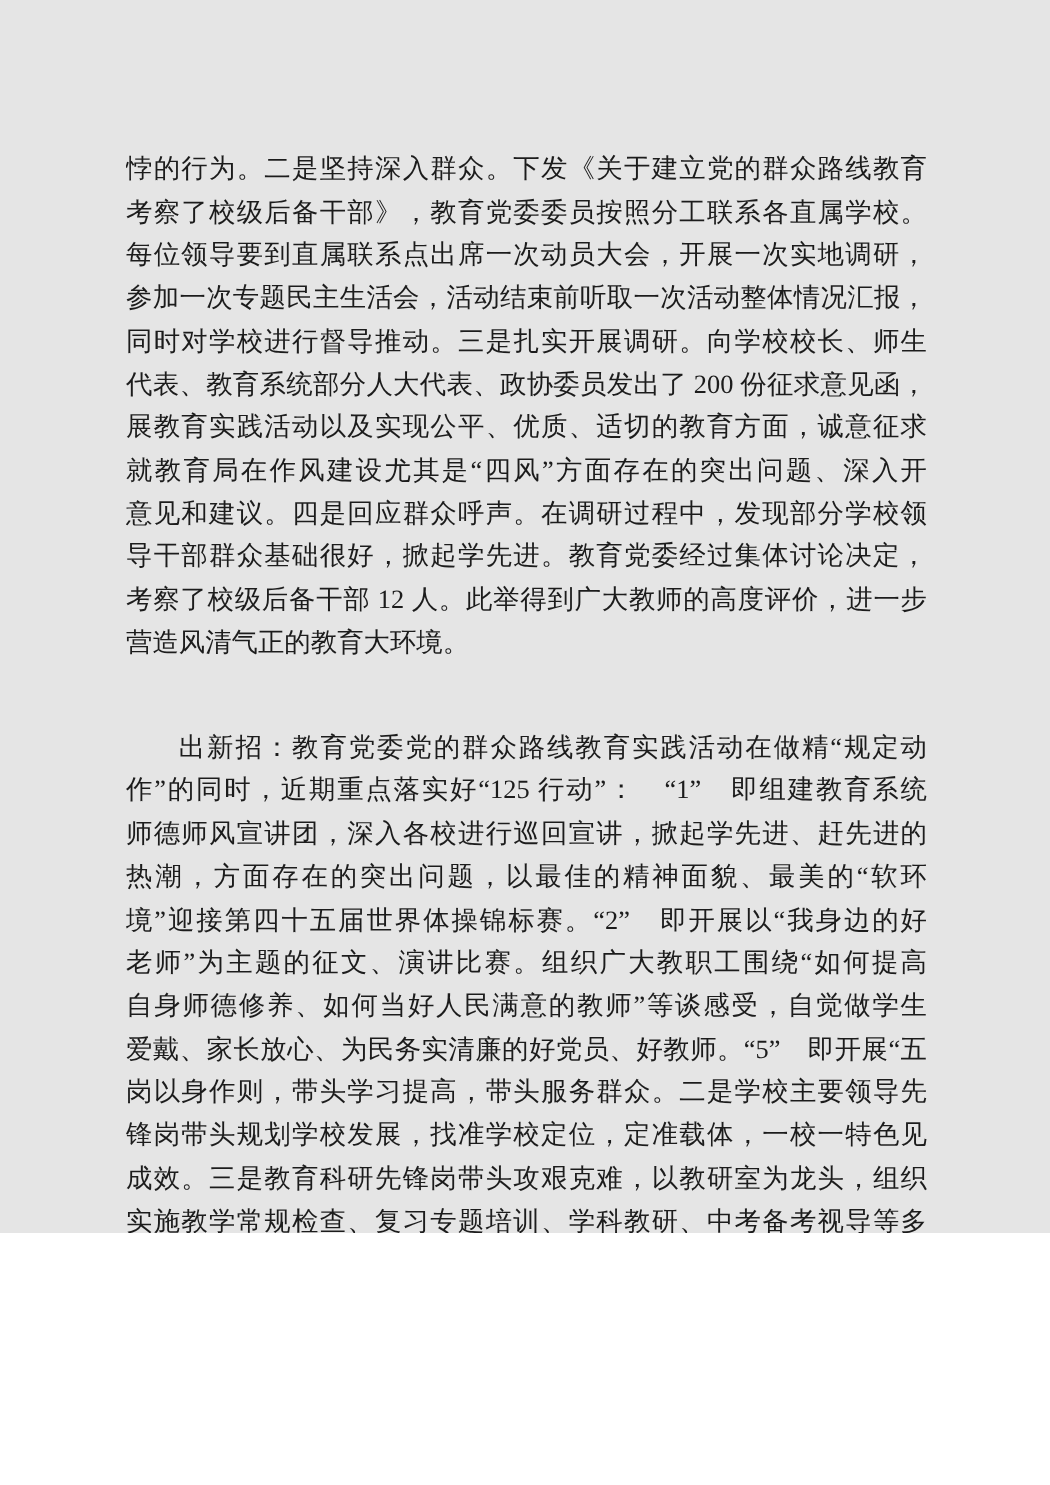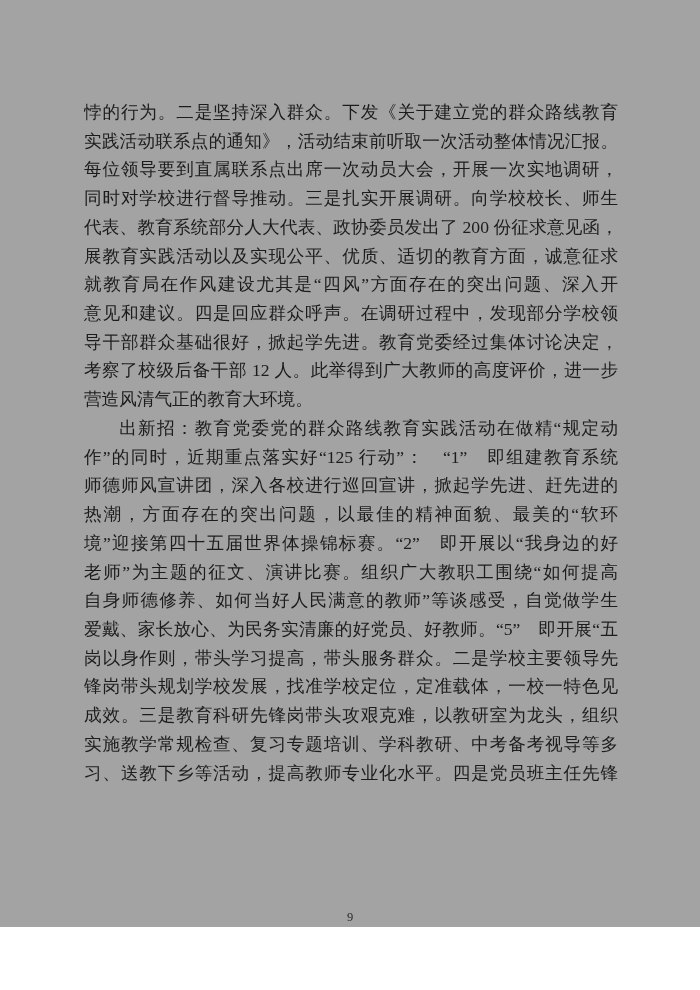--- a/index.html
+++ b/index.html
@@ -3,22 +3,22 @@
 <meta charset="utf-8">
 <style>
   html, body {
     margin: 0;
     padding: 0;
     background: #ffffff;
   }
   .page {
     position: relative;
     width: 700px;
-    height: 927px;
-    background: #a3a3a3;
+    height: 822px;
+    background: #e5e5e5;
     overflow: hidden;
     font-family: "Liberation Serif", "DejaVu Serif", serif;
   }
   .content {
     position: absolute;
     left: 84px;
     top: 98px;
     width: 534px;
     font-size: 17.6px;
     line-height: 28.72px;
@@ -30,20 +30,21 @@
     padding: 0;
   }
   .line {
     white-space: nowrap;
     text-align: justify;
     text-align-last: justify;
     height: 28.72px;
   }
   .line.indent {
     text-indent: 2em;
+    margin-top: 41px;
   }
   .line.short {
     text-align: left;
     text-align-last: left;
   }
   .page-number {
     position: absolute;
     top: 910px;
     left: 0;
     width: 700px;
@@ -52,22 +53,23 @@
     color: #2a2a2a;
   }
 </style>
 </head>
 <body>
 
 <div class="page">
   <div class="content">
       <div class="paragraph">
         <div class="line">悖的行为。二是坚持深入群众。下发《关于建立党的群众路线教育</div>
-        <div class="line">实践活动联系点的通知》，活动结束前听取一次活动整体情况汇报。</div>
+        <div class="line">考察了校级后备干部》，教育党委委员按照分工联系各直属学校。</div>
         <div class="line">每位领导要到直属联系点出席一次动员大会，开展一次实地调研，</div>
+        <div class="line">参加一次专题民主生活会，活动结束前听取一次活动整体情况汇报，</div>
         <div class="line">同时对学校进行督导推动。三是扎实开展调研。向学校校长、师生</div>
         <div class="line">代表、教育系统部分人大代表、政协委员发出了 200 份征求意见函，</div>
         <div class="line">展教育实践活动以及实现公平、优质、适切的教育方面，诚意征求</div>
         <div class="line">就教育局在作风建设尤其是“四风”方面存在的突出问题、深入开</div>
         <div class="line">意见和建议。四是回应群众呼声。在调研过程中，发现部分学校领</div>
         <div class="line">导干部群众基础很好，掀起学先进。教育党委经过集体讨论决定，</div>
         <div class="line">考察了校级后备干部 12 人。此举得到广大教师的高度评价，进一步</div>
         <div class="line short">营造风清气正的教育大环境。</div>
       </div>
       <div class="paragraph">

